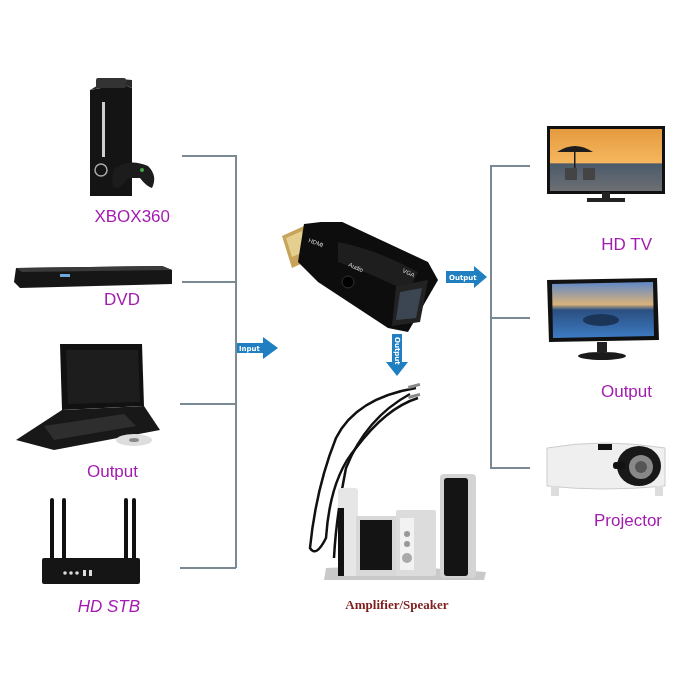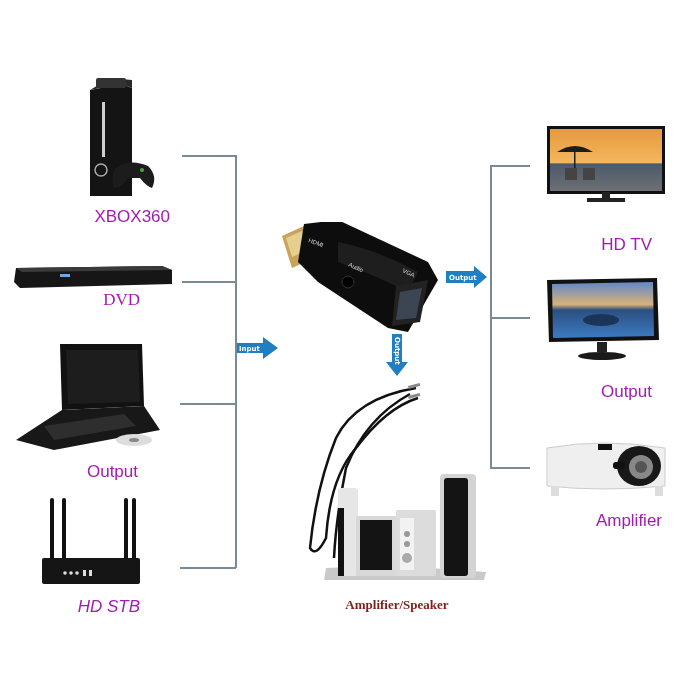--- a/index.html
+++ b/index.html
@@ -35,21 +35,21 @@
   <path d="M45 98 Q60 88 78 96 Q88 106 82 118 Q76 116 70 108 L58 108 Q52 118 44 118 Q40 108 45 98 Z" fill="#1c1c1c"></path>
   <circle cx="72" cy="100" r="2" fill="#4a4"></circle>
 </svg>
 <div class="label" style="left:60px;top:207px;width:110px;">XBOX360</div>
 
 <svg class="abs" style="left:12px;top:262px;" width="162" height="30" viewBox="0 0 162 30">
   <path d="M4 6 L150 4 L160 8 L160 22 L8 26 L2 20 Z" fill="#161616"></path>
   <path d="M4 6 L150 4 L160 8 L10 10 Z" fill="#3a3a3a"></path>
   <rect x="48" y="12" width="10" height="3" fill="#6fa8dc"></rect>
 </svg>
-<div class="label" style="left:60px;top:290px;width:80px;font-family:Liberation Serif, serif;">DVD</div>
+<div class="label" style="left:60px;top:290px;width:80px;">DVD</div>
 
 <svg class="abs" style="left:14px;top:340px;" width="148" height="115" viewBox="0 0 148 115">
   <path d="M46 4 L128 4 L130 66 L48 70 Z" fill="#111"></path>
   <path d="M52 10 L124 10 L126 62 L54 64 Z" fill="#1d1d1d"></path>
   <path d="M48 70 L130 66 L146 90 L40 110 L2 100 Z" fill="#181818"></path>
   <path d="M30 86 L110 74 L122 86 L40 100 Z" fill="#2e2e2e"></path>
   <ellipse cx="120" cy="100" rx="18" ry="6" fill="#ddd"></ellipse>
   <ellipse cx="120" cy="100" rx="5" ry="2" fill="#888"></ellipse>
 </svg>
 <div class="label" style="left:58px;top:462px;width:80px;">Output</div>
@@ -156,13 +156,13 @@
 <svg class="abs" style="left:543px;top:436px;" width="126" height="64" viewBox="0 0 126 64">
   <path d="M4 12 Q60 2 122 12 L122 50 Q60 56 4 50 Z" fill="#efefef" stroke="#ccc"></path>
   <rect x="55" y="8" width="14" height="6" fill="#111"></rect>
   <ellipse cx="96" cy="30" rx="22" ry="20" fill="#181818"></ellipse>
   <circle cx="98" cy="31" r="12" fill="#888"></circle>
   <circle cx="98" cy="31" r="6" fill="#555"></circle>
   <rect x="70" y="26" width="12" height="7" rx="3" fill="#111"></rect>
   <rect x="8" y="50" width="8" height="10" fill="#ddd"></rect>
   <rect x="112" y="50" width="8" height="10" fill="#ddd"></rect>
 </svg>
-<div class="label" style="left:570px;top:511px;width:92px;">Amplifier</div>
+<div class="label" style="left:570px;top:511px;width:92px;">Projector</div>
 
 </body></html>

